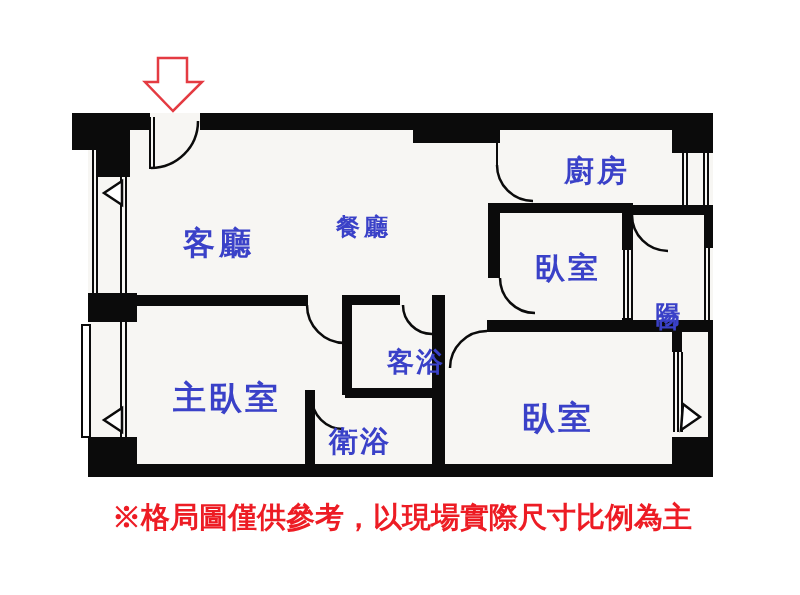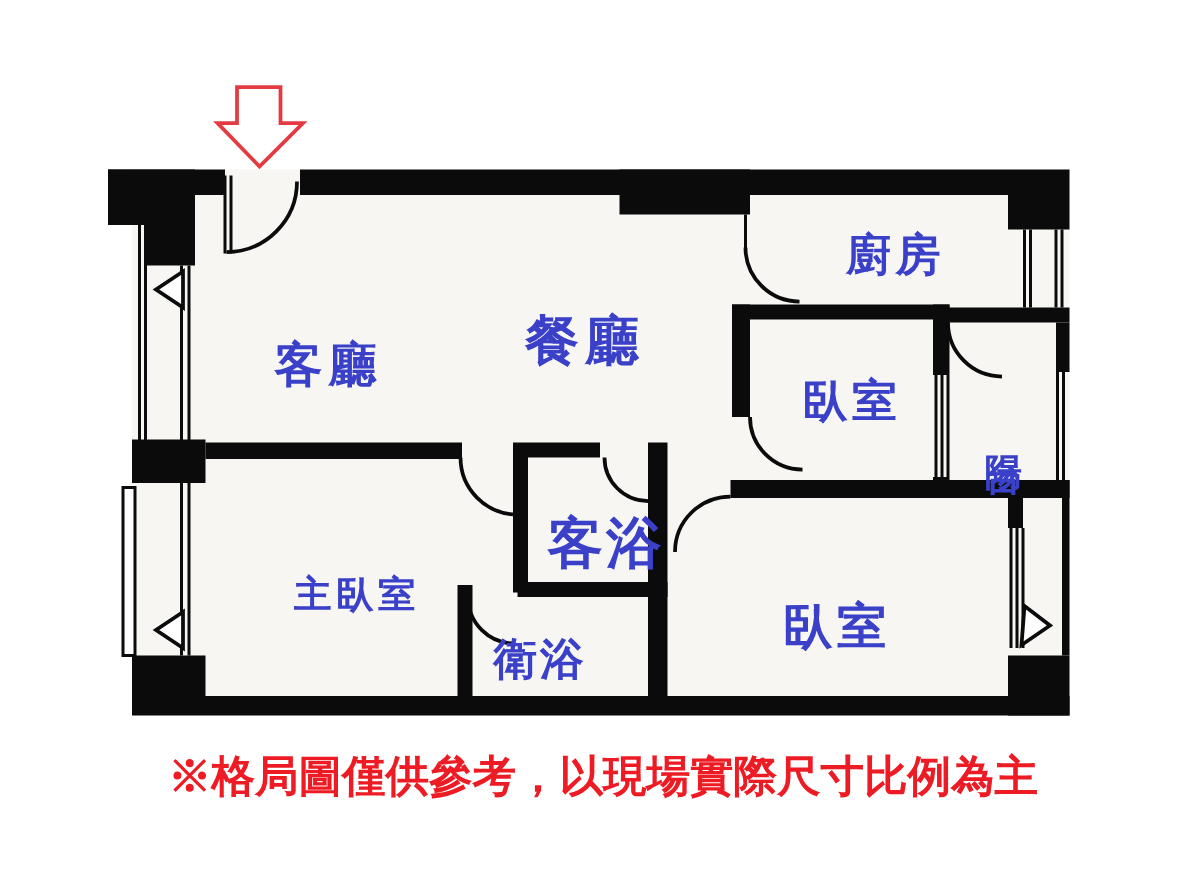--- a/index.html
+++ b/index.html
@@ -4,29 +4,29 @@
 <style>
   html,body{margin:0;padding:0;background:#ffffff;}
   body{width:800px;height:595px;position:relative;overflow:hidden;
        font-family:"Liberation Sans", sans-serif;}
   .stage{position:absolute;left:0;top:0;width:800px;height:595px;}
   svg.plan{position:absolute;left:0;top:0;}
   .room-label{position:absolute;transform:translate(-50%,-50%);
       color:#3a41c8;font-weight:700;white-space:nowrap;line-height:1;
       font-family:"Liberation Sans", sans-serif;letter-spacing:4px;}
   .lbl-living   {left:219px;top:227px;font-size:32px;margin-top:16px;}
-  .lbl-dining   {left:390px;top:227px;font-size:36px;}
+  .lbl-dining   {left:364px;top:227px;font-size:24px;}
   .lbl-kitchen  {left:597px;top:171px;font-size:30px;letter-spacing:3px;}
   .lbl-bed-mid  {left:568px;top:268px;font-size:30px;letter-spacing:3px;}
   .lbl-balcony  {left:668px;top:284px;font-size:25px;letter-spacing:0;
                  writing-mode:vertical-rl;text-orientation:upright;
                  transform:translate(-50%,-50%);}
-  .lbl-gbath    {left:404px;top:362px;font-size:37px;letter-spacing:2px;}
+  .lbl-gbath    {left:416px;top:362px;font-size:27px;letter-spacing:2px;}
   .lbl-bath     {left:360px;top:441px;font-size:29px;letter-spacing:2px;}
-  .lbl-master   {left:238px;top:397px;font-size:25px;letter-spacing:3px;}
+  .lbl-master   {left:227px;top:397px;font-size:33px;letter-spacing:3px;}
   .lbl-bed-br   {left:558px;top:417px;font-size:33px;letter-spacing:3px;}
   .note{position:absolute;left:402px;top:518px;transform:translate(-50%,-50%);
       color:#ed1c24;font-size:29px;font-weight:700;white-space:nowrap;
       letter-spacing:0px;font-family:Liberation Mono, monospace;}
 </style>
 </head>
 <body>
 
 <div class="stage">
 

